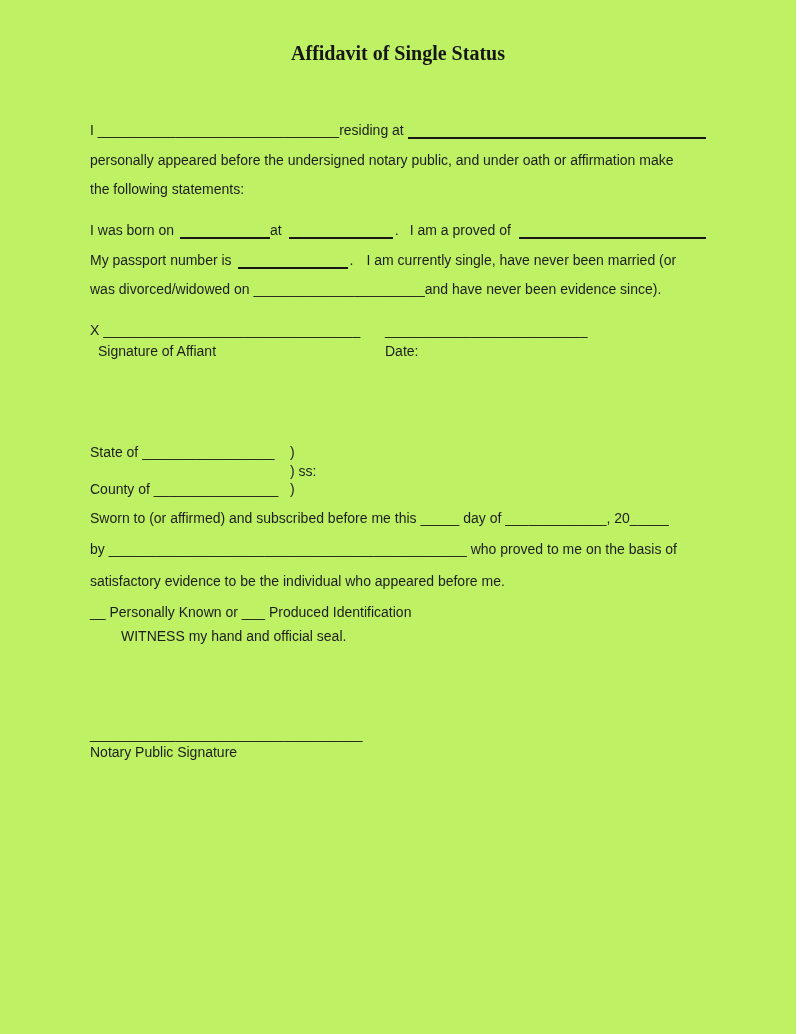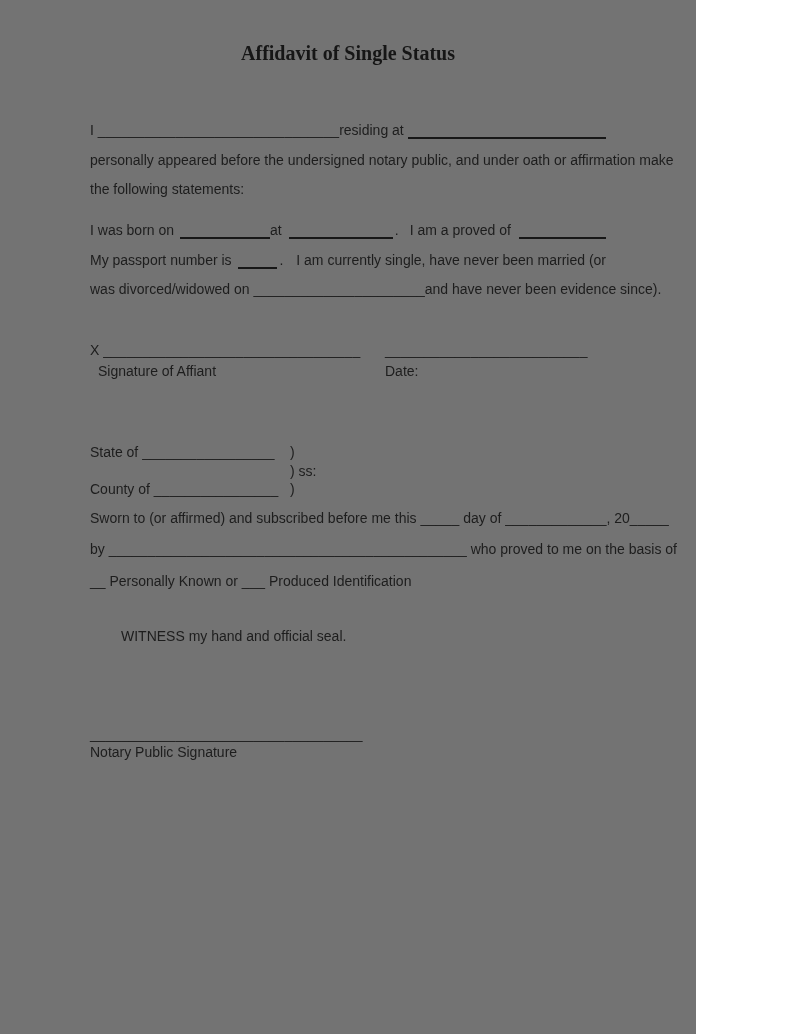--- a/index.html
+++ b/index.html
@@ -1,20 +1,20 @@
 <!DOCTYPE html>
 <html><head>
 <meta charset="utf-8">
 <style>
   html, body { margin: 0; padding: 0; background: #ffffff; }
   .page {
     position: relative;
-    width: 696px;
+    width: 796px;
     height: 1034px;
-    background: #737373;
+    background: #bef264;
     font-family: "Liberation Sans", sans-serif;
     font-size: 14px;
     color: #1d1d1d;
     overflow: hidden;
   }
   .title {
     position: absolute;
     top: 42px;
     left: 0;
     right: 0;
@@ -50,21 +50,21 @@
   .ml4 { margin-left: 4px; }
   .ml6 { margin-left: 6px; }
   .ml7 { margin-left: 7px; }
   .ml8 { margin-left: 8px; }
   .ml11 { margin-left: 11px; }
   .ml13 { margin-left: 13px; }
 
   .intro { top: 116px; }
   .statements { top: 216px; }
 
-  .signature { top: 340px; }
+  .signature { top: 320px; }
   .sig-grid { display: grid; grid-template-columns: 295px 1fr; }
   .sig-grid .line { line-height: 21px; }
   .indent { padding-left: 8px; }
 
   .jurat { top: 443px; }
   .jurat .jrow { display: flex; line-height: 18.7px; white-space: pre; }
   .jcol1 { display: inline-block; width: 200px; white-space: pre; }
 
   .sworn { top: 503px; }
   .sworn .line { line-height: 31.4px; }
@@ -129,20 +129,21 @@
     </div>
     <div class="jrow">
       <span class="jcol1">County of ________________</span>
       <span>)</span>
     </div>
   </section>
 
   <section class="block sworn">
     <div class="line">Sworn to (or affirmed) and subscribed before me this _____ day of _____________, 20_____</div>
     <div class="line">by ______________________________________________ who proved to me on the basis of</div>
+    <div class="line">satisfactory evidence to be the individual who appeared before me.</div>
     <div class="line">__ Personally Known or ___ Produced Identification</div>
   </section>
 
   <div class="block witness line">WITNESS my hand and official seal.</div>
 
   <section class="block notary">
     <div class="line">___________________________________</div>
     <div class="line">Notary Public Signature</div>
   </section>
 

